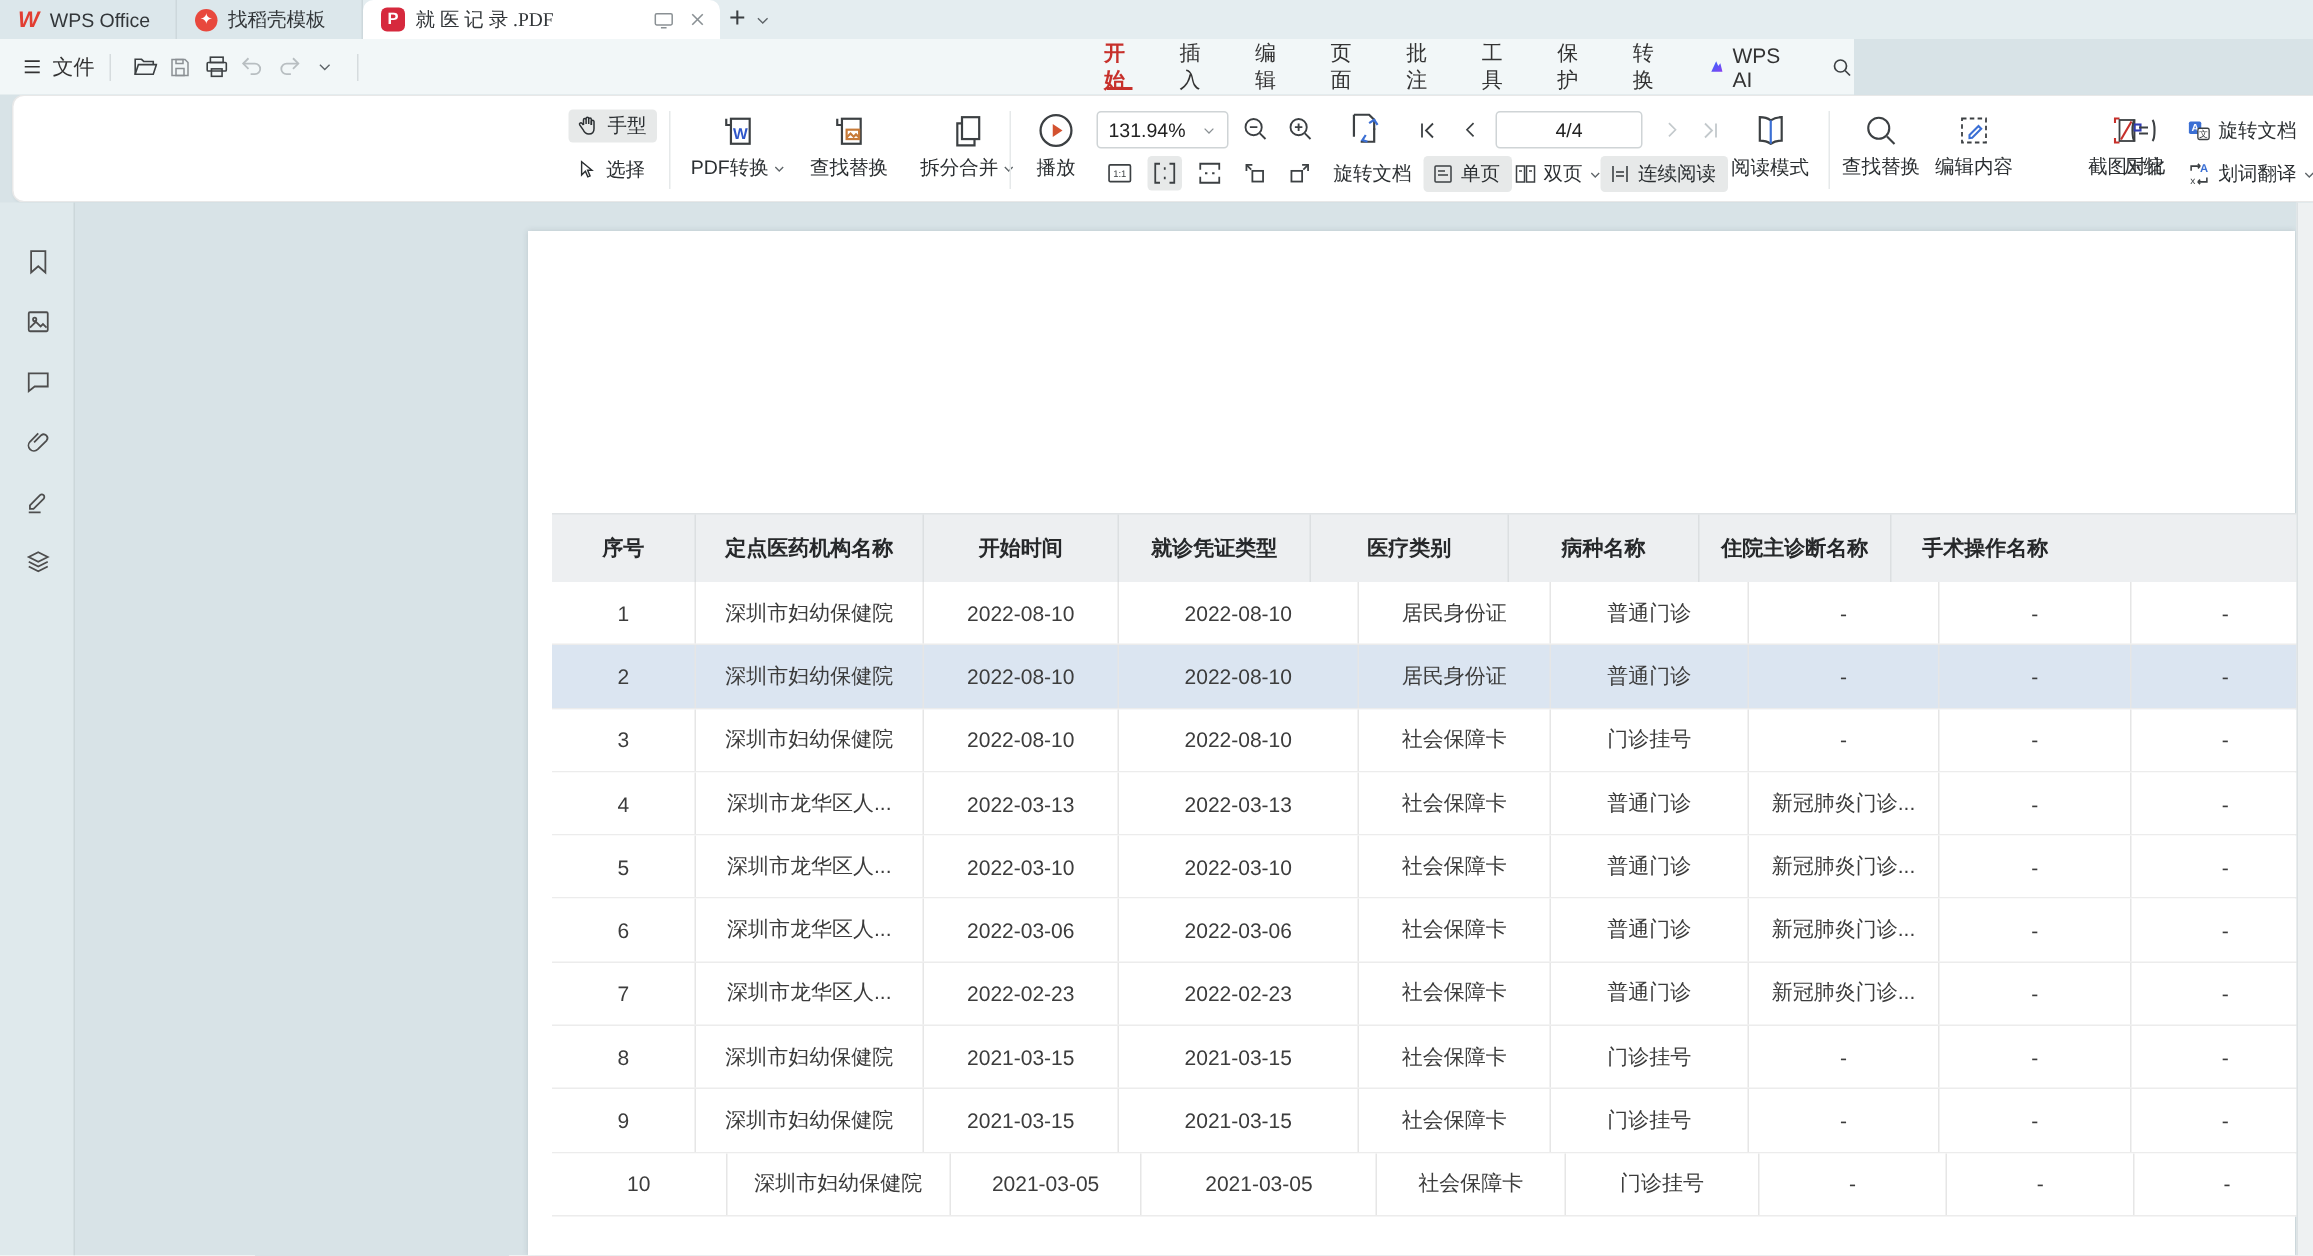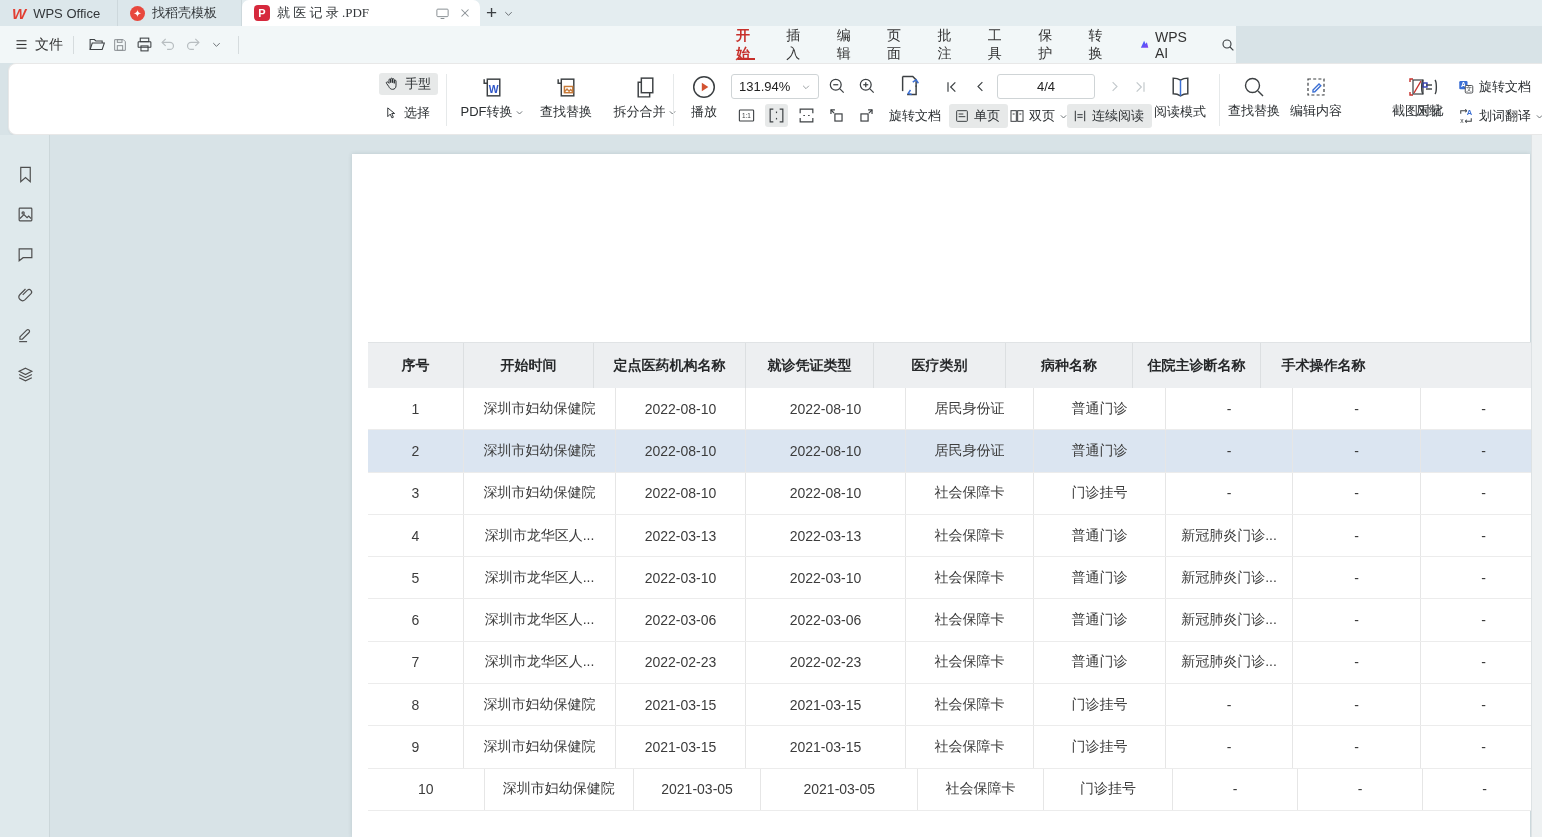--- a/index.html
+++ b/index.html
@@ -498,22 +498,22 @@
           <polyline points="4,16 12,20 20,16"></polyline>
         </svg>
     </span>
   </div>
 
   <div id="docarea">
     <div id="page">
       <div id="medtable">
         <div class="thead">
             <div class="th" style="width: 96px;">序号</div>
+            <div class="th" style="width: 152px;">定点医药机构名称</div>
             <div class="th" style="width: 130px;">开始时间</div>
-            <div class="th" style="width: 152px;">定点医药机构名称</div>
             <div class="th" style="width: 128px;">就诊凭证类型</div>
             <div class="th" style="width: 132px;">医疗类别</div>
             <div class="th" style="width: 127px;">病种名称</div>
             <div class="th" style="width: 128px;">住院主诊断名称</div>
             <div class="th" style="width: 125px;">手术操作名称</div>
           </div>
         <div id="tbody">
             <div class="tr">
               <div class="td" style="width: 96px;">1</div>
               <div class="td" style="width: 152px;">深圳市妇幼保健院</div>

